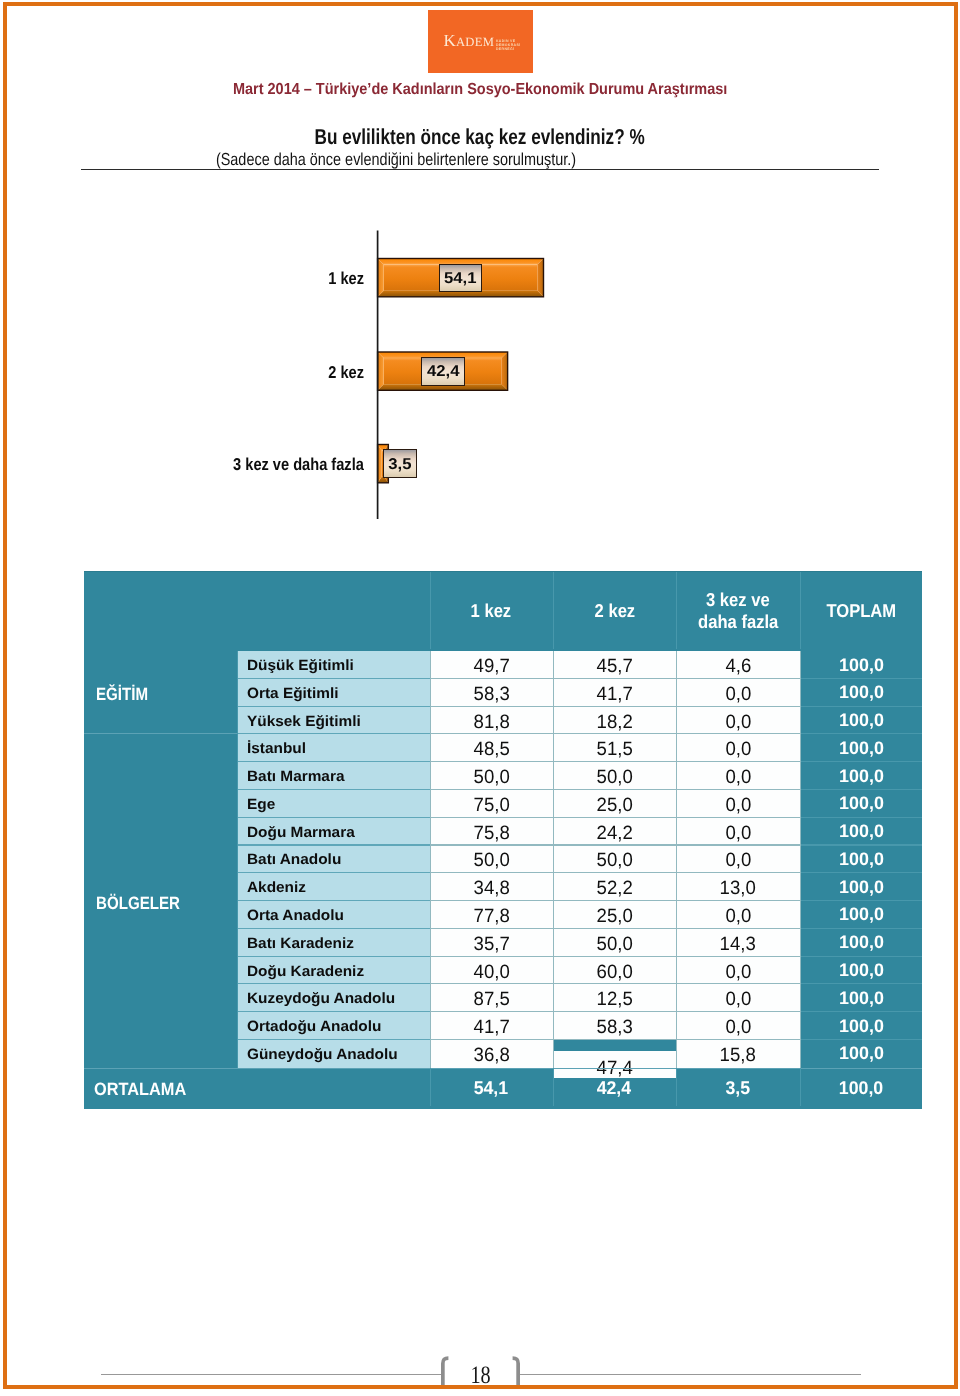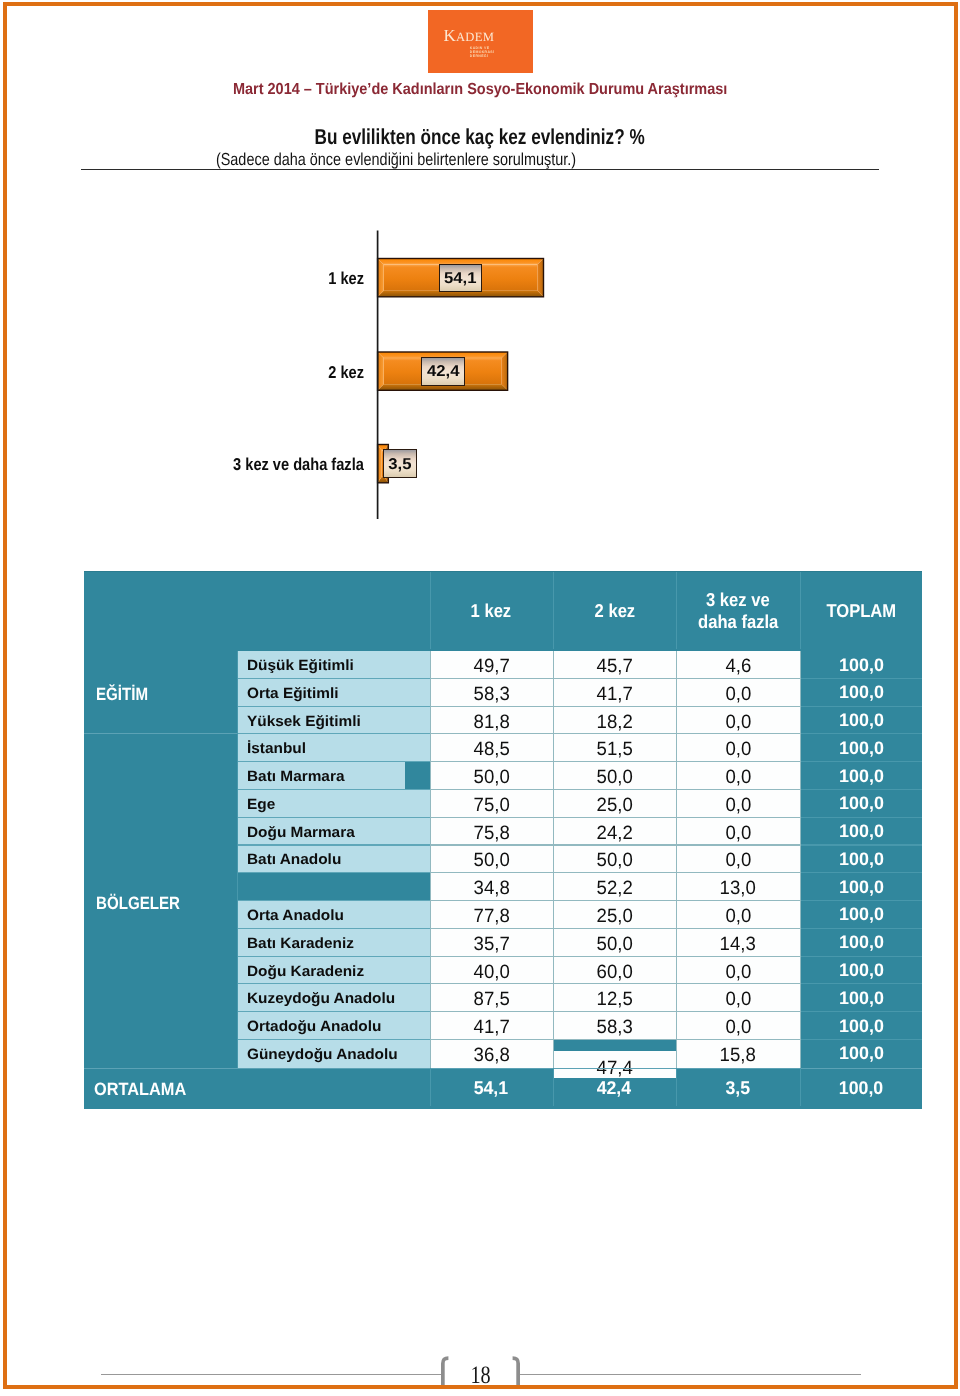--- a/index.html
+++ b/index.html
@@ -3,21 +3,21 @@
 <meta charset="utf-8">
 <title>KADEM Report Page 18</title>
 <style>
   html,body{margin:0;padding:0;}
   body{width:960px;height:1396px;background:#ffffff;font-family:"Liberation Sans",sans-serif;overflow:hidden;-webkit-font-smoothing:antialiased;text-rendering:geometricPrecision;}
   .page{position:absolute;left:0;top:0;width:960px;height:1396px;background:#fff;}
   .page-border{position:absolute;left:2.9px;top:2.0px;width:955.1px;height:1386.7px;border:4.7px solid #DE6F13;box-sizing:border-box;}
 
   
   .logo{position:absolute;left:428px;top:10px;width:105px;height:63px;background:#F26724;}
-  .logo-inner{position:absolute;left:15.5px;top:17.2px;display:flex;align-items:flex-end;height:24px;flex-direction:column;}
+  .logo-inner{position:absolute;left:15.5px;top:17.2px;display:flex;align-items:flex-end;height:24px;}
   .logo-brand{font-family:"Liberation Serif",serif;font-size:17.0px;line-height:17.0px;color:#FCE8D3;
       letter-spacing:0.1px;font-weight:400;}
   .logo-brand .sm{font-size:12.6px;letter-spacing:0.35px;}
   .logo-sub{margin-left:1.6px;margin-bottom:-0.4px;display:flex;flex-direction:column;justify-content:flex-end;}
   .logo-sub span{font-family:"Liberation Sans",sans-serif;font-size:3.5px;line-height:4.1px;color:#FAD5AE;
       letter-spacing:0.35px;font-weight:700;white-space:nowrap;}
   .report-title{position:absolute;left:0;top:81.3px;width:960px;text-align:center;
       font-family:"Liberation Sans",sans-serif;font-size:16.0px;font-weight:700;color:#8B2935;
       letter-spacing:0px;}
   .report-title span{display:inline-block;transform:scaleX(0.905);transform-origin:center;}
@@ -249,21 +249,21 @@
       </div>
       <div class="tcell val" style="left: 468.3px; top: 163.81px; width: 123.6px; height: 27.77px;">
         <span>51,5</span>
       </div>
       <div class="tcell val" style="left: 591.9px; top: 163.81px; width: 123.8px; height: 27.77px;">
         <span>0,0</span>
       </div>
       <div class="tcell tot" style="left: 715.7px; top: 163.81px; width: 122.5px; height: 27.77px;">
         <span>100,0</span>
       </div>
-      <div class="tcell rowlab" style="left: 152.8px; top: 191.58px; width: 168px; height: 27.77px;">
+      <div class="tcell rowlab" style="left: 152.8px; top: 191.58px; width: 194px; height: 27.77px;">
         <span>Batı Marmara</span>
       </div>
       <div class="tcell val" style="left: 345.7px; top: 191.58px; width: 122.6px; height: 27.77px;">
         <span>50,0</span>
       </div>
       <div class="tcell val" style="left: 468.3px; top: 191.58px; width: 123.6px; height: 27.77px;">
         <span>50,0</span>
       </div>
       <div class="tcell val" style="left: 591.9px; top: 191.58px; width: 123.8px; height: 27.77px;">
         <span>0,0</span>
@@ -308,20 +308,23 @@
         <span>50,0</span>
       </div>
       <div class="tcell val" style="left: 468.3px; top: 274.89px; width: 123.6px; height: 27.77px;">
         <span>50,0</span>
       </div>
       <div class="tcell val" style="left: 591.9px; top: 274.89px; width: 123.8px; height: 27.77px;">
         <span>0,0</span>
       </div>
       <div class="tcell tot" style="left: 715.7px; top: 274.89px; width: 122.5px; height: 27.77px;">
         <span>100,0</span>
+      </div>
+      <div class="tcell rowlab" style="left: 152.8px; top: 302.66px; width: 192.9px; height: 27.77px;">
+        <span>Akdeniz</span>
       </div>
       <div class="tcell val" style="left: 345.7px; top: 302.66px; width: 122.6px; height: 27.77px;">
         <span>34,8</span>
       </div>
       <div class="tcell val" style="left: 468.3px; top: 302.66px; width: 123.6px; height: 27.77px;">
         <span>52,2</span>
       </div>
       <div class="tcell val" style="left: 591.9px; top: 302.66px; width: 123.8px; height: 27.77px;">
         <span>13,0</span>
       </div>

